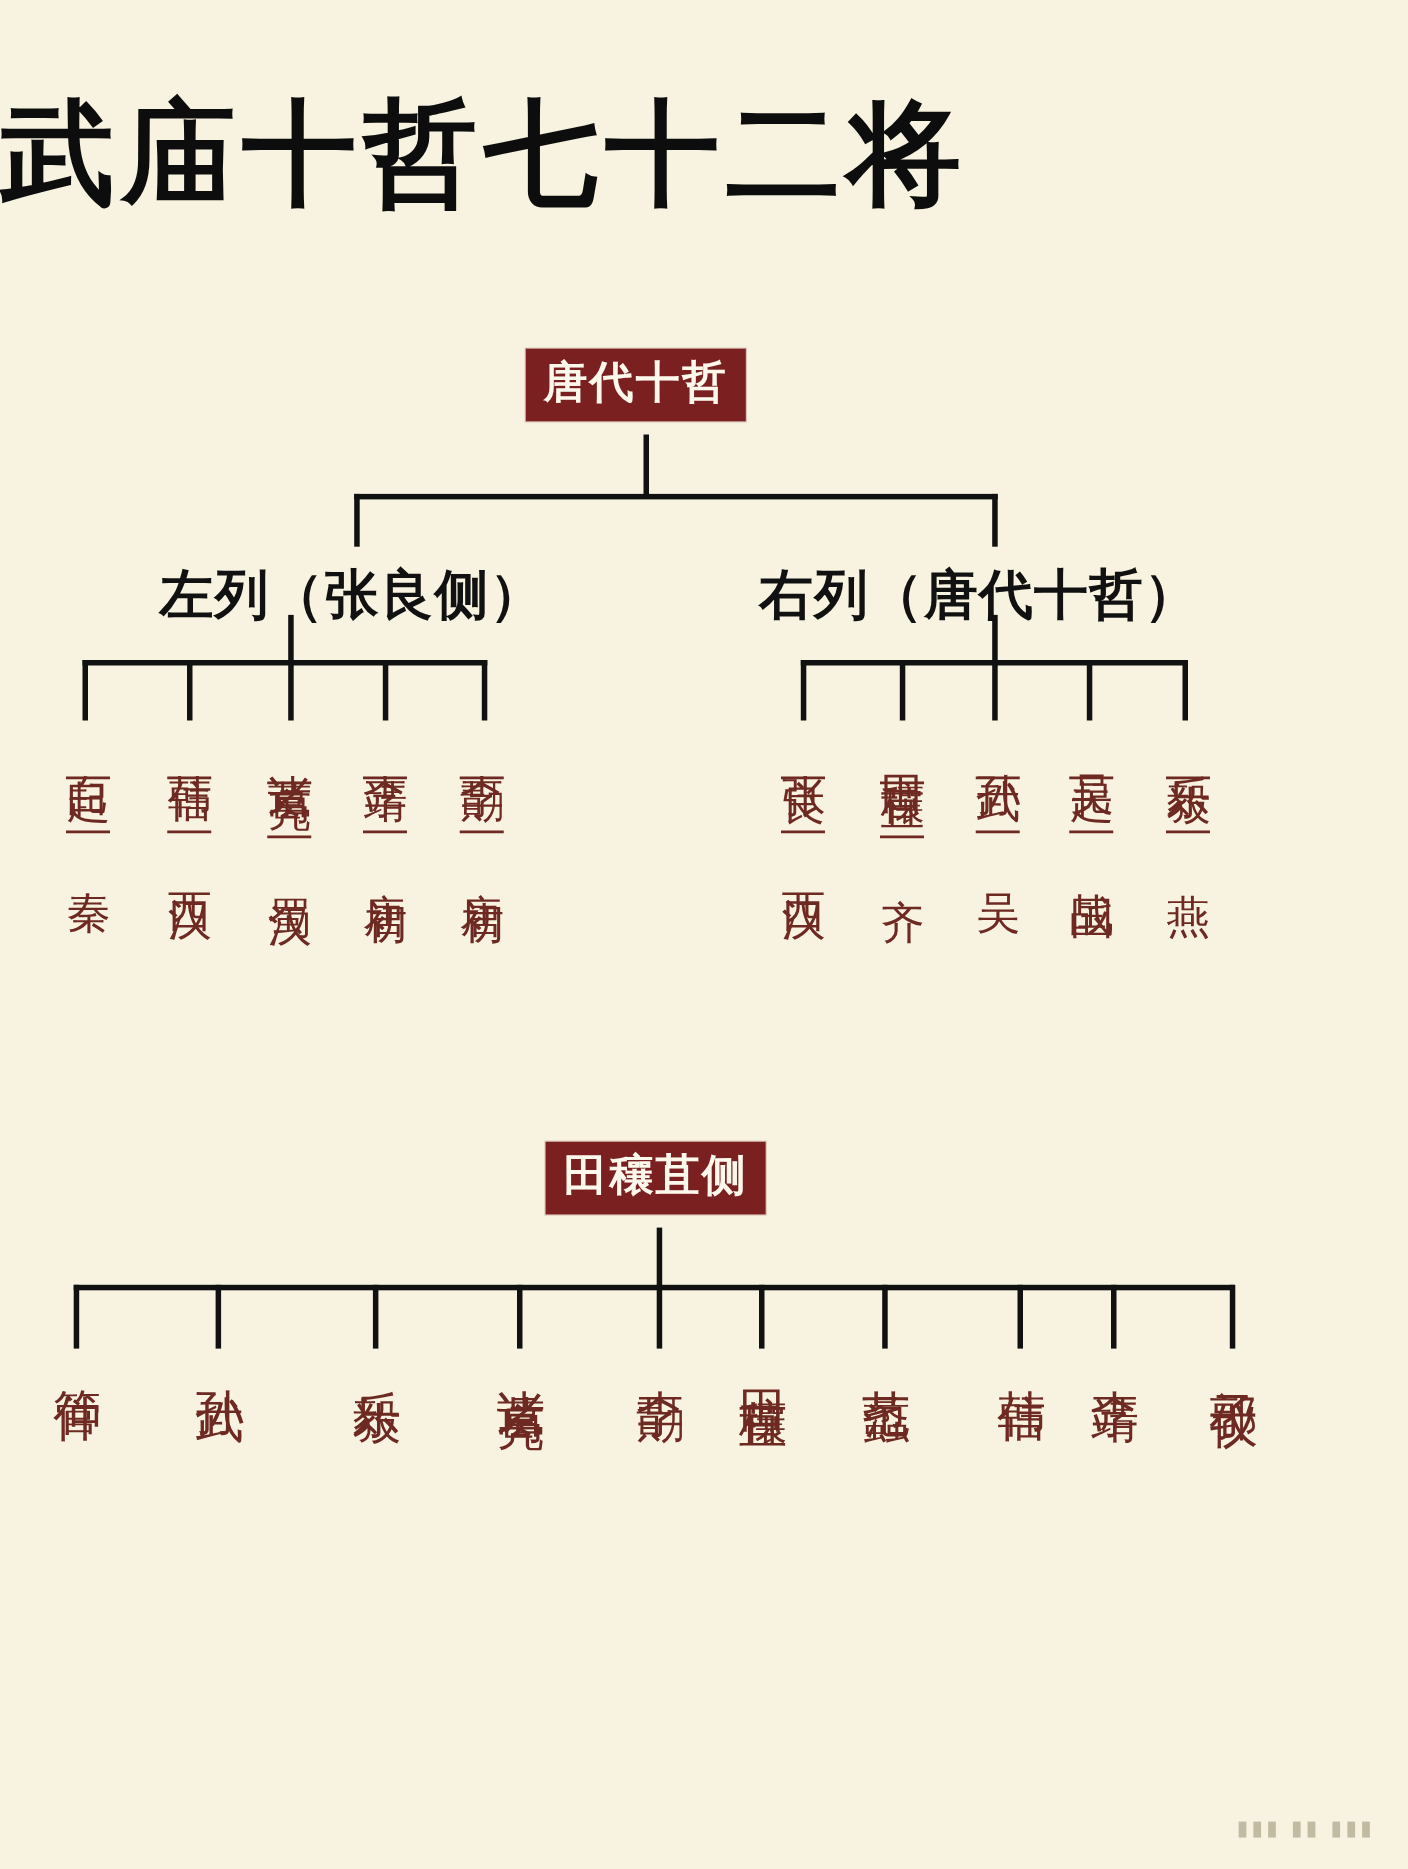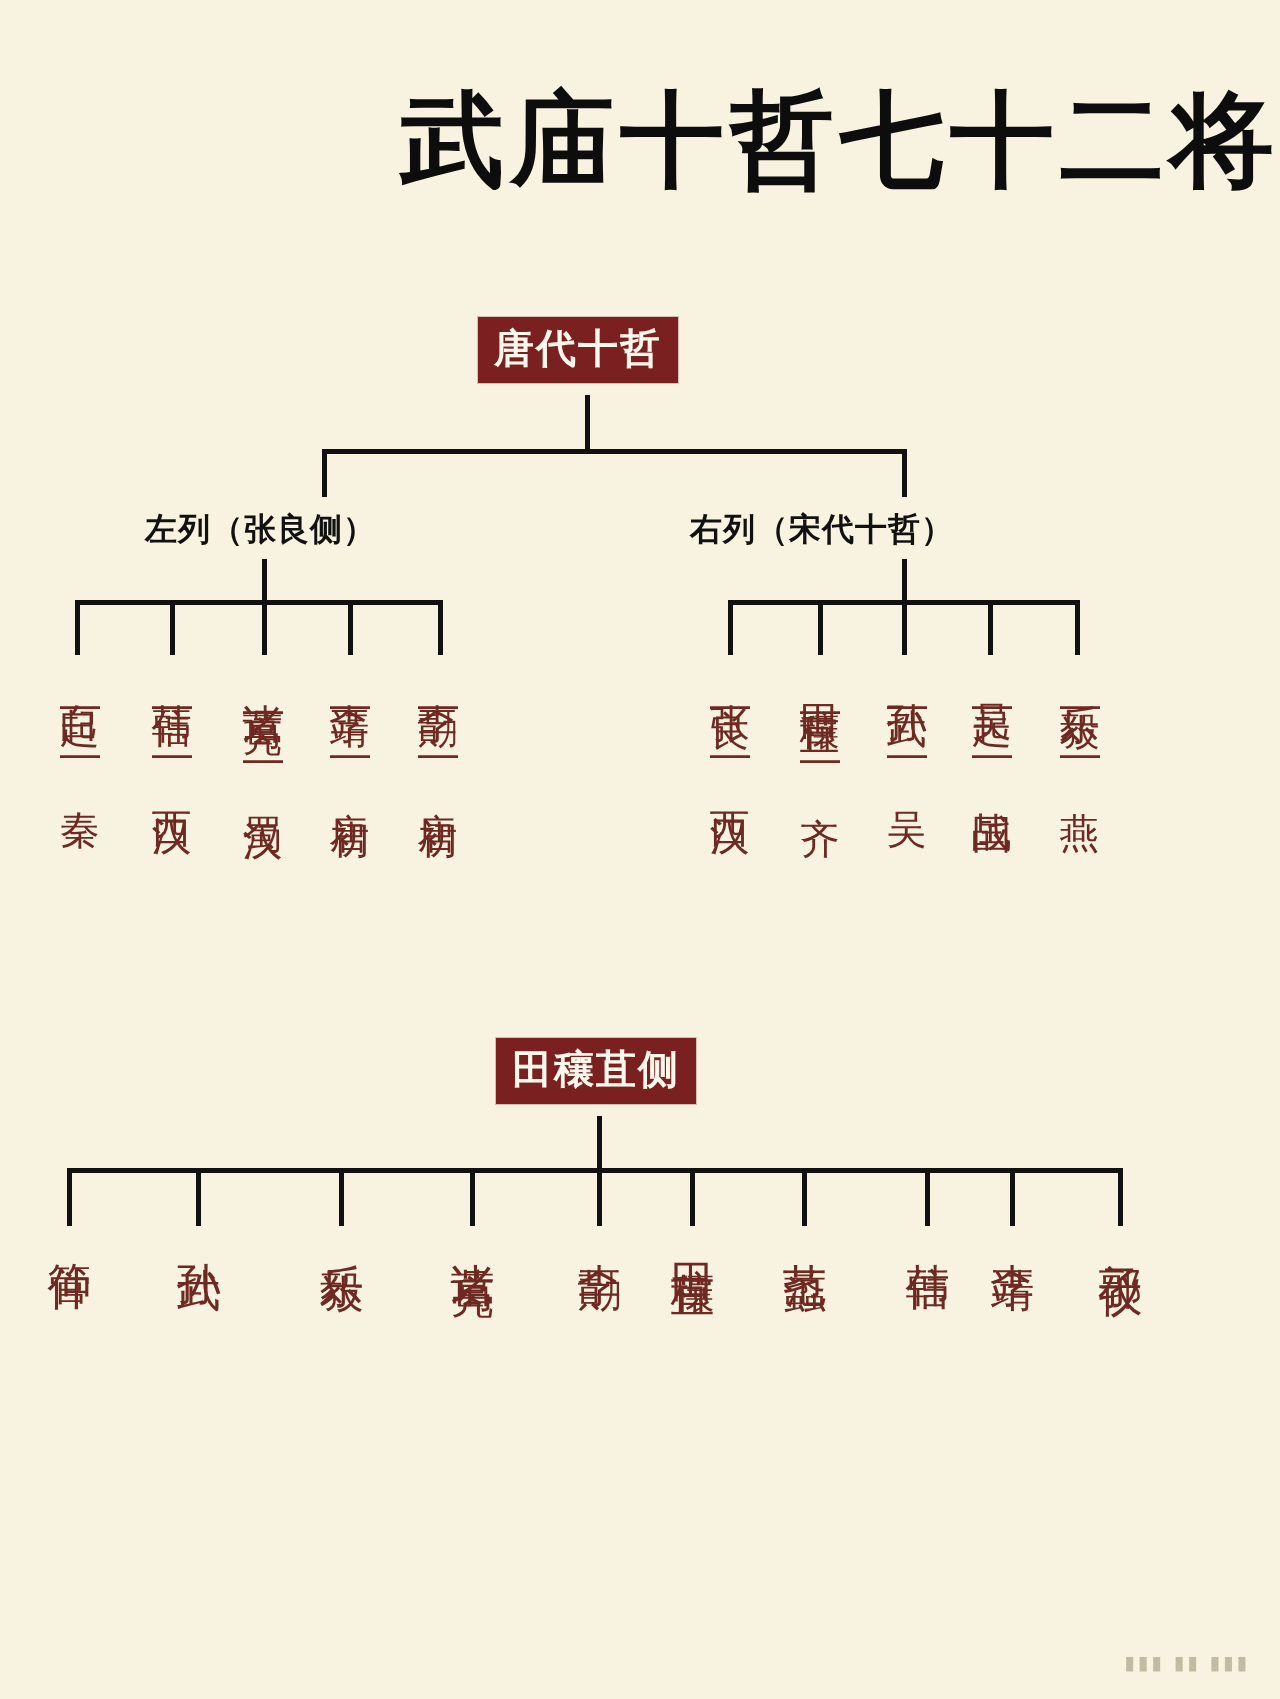--- a/index.html
+++ b/index.html
@@ -12,21 +12,21 @@
     position: relative;
     overflow: hidden;
   }
 
   
   .page-title {
     position: absolute;
     top: 82px;
     left: 0;
     width: 1280px;
-    text-align: right;
+    text-align: left;
     font-size: 104px;
     font-weight: 700;
     letter-spacing: 6px;
     color: #0d0d0d;
     line-height: 1.12;
     white-space: nowrap;
   }
 
   
   .node-box {
@@ -46,21 +46,21 @@
   #song-box { left: 496px; top: 1038px; }
 
   
   .ln { position: absolute; background: #111; }
   .vline { width: 5px; }
   .hline { height: 5px; }
 
   
   .group-header {
     position: absolute;
-    font-size: 32px;
+    font-size: 49px;
     font-weight: 700;
     color: #111;
     white-space: nowrap;
     letter-spacing: 1px;
   }
   #left-header  { left: 145px; top: 508px; }
   #right-header { left: 690px; top: 508px; }
 
   
   .leaf {
@@ -110,21 +110,21 @@
 
 <div class="node-box" id="tang-box">唐代十哲</div>
 
 <div class="ln vline" style="left:585px; top:395px; height:57px;"></div>
 
 <div class="ln hline" style="left:322px; top:449px; width:585px;"></div>
 <div class="ln vline" style="left:322px; top:449px; height:48px;"></div>
 <div class="ln vline" style="left:902px; top:449px; height:48px;"></div>
 
 <div class="group-header" id="left-header">左列（张良侧）</div>
-<div class="group-header" id="right-header">右列（宋代十哲）</div>
+<div class="group-header" id="right-header">右列（唐代十哲）</div>
 
 <div class="ln vline" style="left:262px; top:559px; height:44px;"></div>
 <div class="ln hline" style="left:75px; top:600px; width:368px;"></div>
 <div class="ln vline" style="left:75px;  top:600px; height:55px;"></div>
 <div class="ln vline" style="left:170px; top:600px; height:55px;"></div>
 <div class="ln vline" style="left:262px; top:600px; height:55px;"></div>
 <div class="ln vline" style="left:348px; top:600px; height:55px;"></div>
 <div class="ln vline" style="left:438px; top:600px; height:55px;"></div>
 
 <div class="leaf" style="left:60px;">白起——秦</div>

